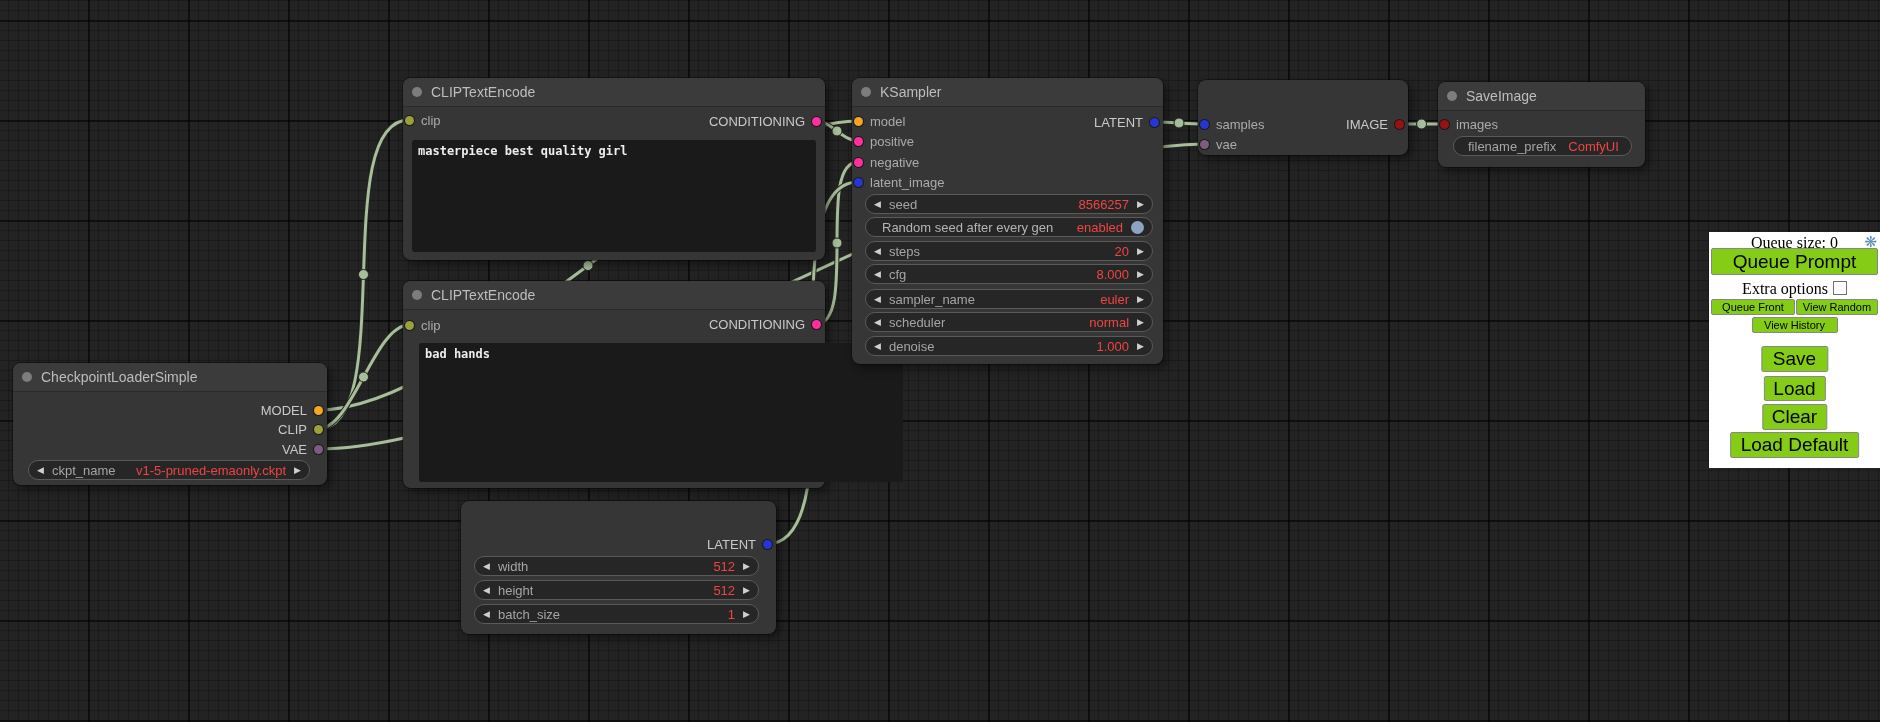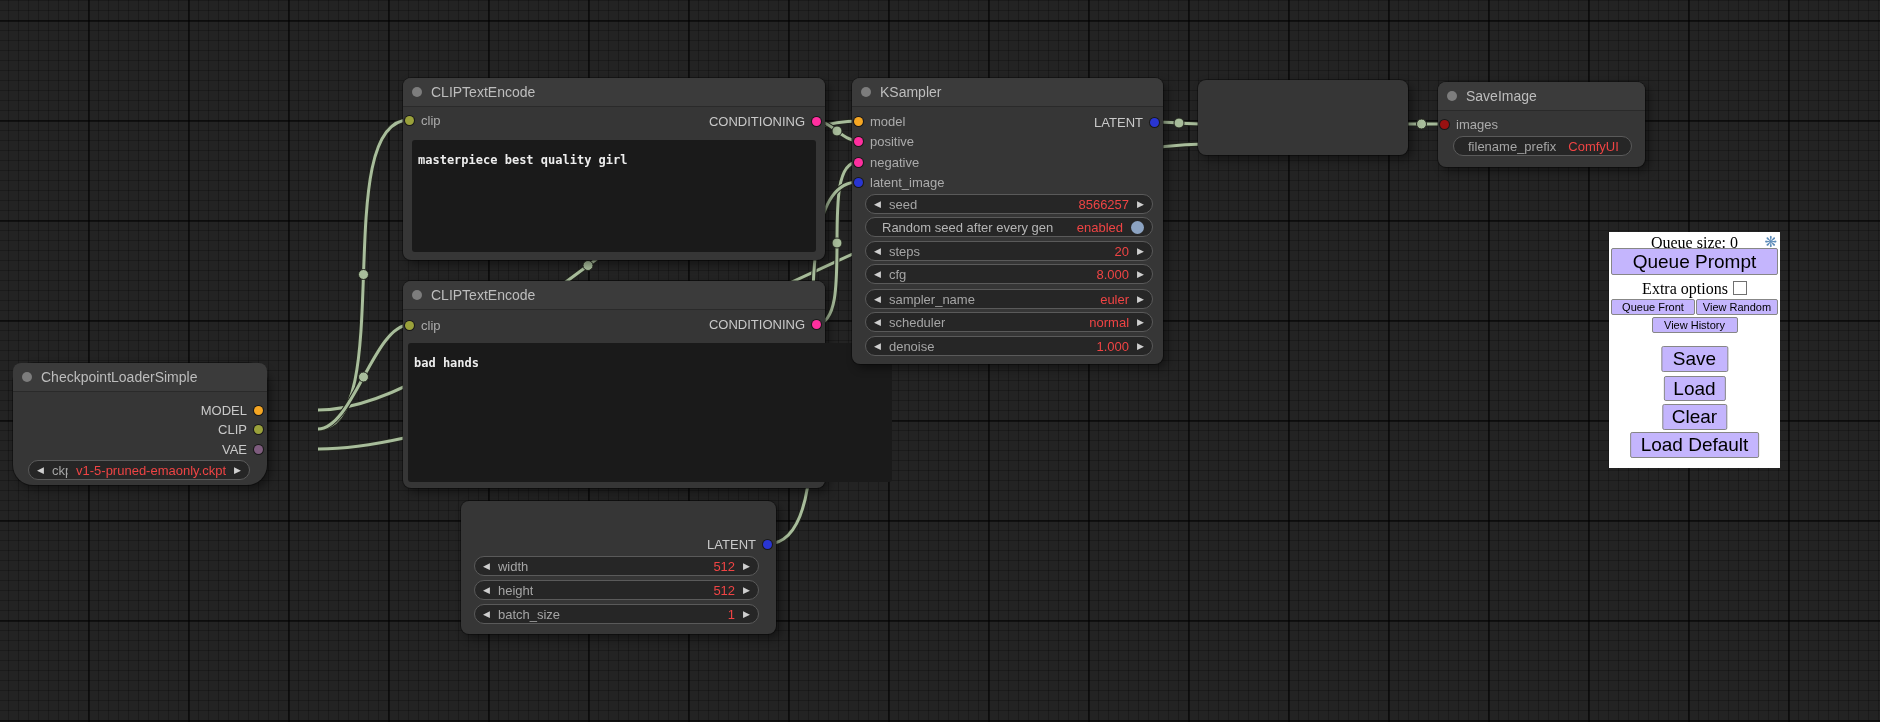--- a/index.html
+++ b/index.html
@@ -28,26 +28,26 @@
   .widget{position:absolute;height:20px;background:#262626;border:1px solid #5a5a5a;
     border-radius:11px;display:flex;align-items:center;font-size:13px;box-sizing:border-box;
     padding:0 8px;gap:8px;color:#a5a5a5;}
   .warr{font-size:9px;color:#cfcfcf;flex:0 0 auto;line-height:1;}
   .wlabel{flex:0 1 auto;white-space:nowrap;overflow:hidden;}
   .wvalue{flex:1 1 auto;text-align:right;color:#ef4444;white-space:nowrap;}
   .widget.toggle{padding-left:16px;}
   .toggle-knob{width:13px;height:13px;border-radius:50%;background:#8ca3c2;flex:0 0 auto;}
   .prompt-box{position:absolute;background:#1a1a1a;border-radius:3px;
     font-family:"DejaVu Sans Mono",monospace;font-size:12px;font-weight:700;color:#ededed;
-    padding:13px 6px;white-space:pre-wrap;box-sizing:border-box;overflow:hidden;}
+    padding:4px 6px;white-space:pre-wrap;box-sizing:border-box;overflow:hidden;}
   
   #queue-panel{position:absolute;z-index:3;background:#ffffff;color:#000;}
   .qp-abs{position:absolute;box-sizing:border-box;}
   .serif{font-family:"Liberation Serif",serif;font-size:16px;text-align:center;width:100%;}
-  .qbtn{background:#c4b5fd;border:1px solid #878787;border-radius:2px;color:#000;
+  .qbtn{background:#84cc16;border:1px solid #878787;border-radius:2px;color:#000;
     display:flex;align-items:center;justify-content:center;
     font-family:"Liberation Sans",sans-serif;cursor:pointer;}
   .qbtn.big{font-size:19px;}
   .qbtn.small{font-size:11px;}
   .center-x{left:50%;transform:translateX(-50%);}
   .gear{position:absolute;top:2px;right:3px;font-size:15px;line-height:1;color:var(--gear_blue,#5b8ab8);}
   .checkbox{display:inline-block;width:12px;height:12px;border:1px solid #707070;background:#fff;
     vertical-align:-1px;margin-left:5px;}
 </style>
 </head>
@@ -77,21 +77,21 @@
       <path d="M 767 544 C 860.3156605291952 544, 764.6843394708048 182, 858 182" fill="none" stroke="#a8bd9b" stroke-width="3"></path>
       <circle cx="812.5" cy="363" r="5" fill="#a8bd9b" stroke="#23261f" stroke-width="1"></circle>
       <path d="M 1154 122 C 1169 122, 1189 124, 1204 124" fill="none" stroke="#23261f" stroke-width="5"></path>
       <path d="M 1154 122 C 1169 122, 1189 124, 1204 124" fill="none" stroke="#a8bd9b" stroke-width="3"></path>
       <circle cx="1179" cy="123" r="5" fill="#a8bd9b" stroke="#23261f" stroke-width="1"></circle>
       <path d="M 1399 124 C 1414 124, 1429 124, 1444 124" fill="none" stroke="#23261f" stroke-width="5"></path>
       <path d="M 1399 124 C 1414 124, 1429 124, 1444 124" fill="none" stroke="#a8bd9b" stroke-width="3"></path>
       <circle cx="1421.5" cy="124" r="5" fill="#a8bd9b" stroke="#23261f" stroke-width="1"></circle>
     </svg>
 
-  <div class="node" style="left:13px;top:363px;width:254px;height:122px;border-radius:20px;">
+  <div class="node" style="left:13px;top:363px;width:314px;height:122px;">
     <div class="node-title">
       <span class="title-dot"></span>
       <span>CheckpointLoaderSimple</span>
     </div>
     <div class="node-body">
       <div class="slot out" style="top:9px;">
         <span>MODEL</span>
         <span class="dot" style="background:var(--model)"></span>
       </div>
       <div class="slot out" style="top:28px;">
@@ -136,21 +136,21 @@
     </div>
     <div class="node-body">
       <div class="slot in" style="top:6px;">
         <span class="dot" style="background:var(--clip)"></span>
         <span>clip</span>
       </div>
       <div class="slot out" style="top:5px;">
         <span>CONDITIONING</span>
         <span class="dot" style="background:var(--conditioning)"></span>
       </div>
-      <div class="prompt-box" style="left:5px;top:33px;width:484px;height:139px;">bad hands</div>
+      <div class="prompt-box" style="left:16px;top:33px;width:484px;height:139px;">bad hands</div>
     </div>
   </div>
 
   <div class="node" style="left:461px;top:501px;width:315px;height:133px;">
     <div class="node-body">
       <div class="slot out" style="top:5px;">
         <span>LATENT</span>
         <span class="dot" style="background:var(--latent)"></span>
       </div>
       <div class="widget" style="left:13px;right:17px;top:26px;">
@@ -238,40 +238,54 @@
       <div class="widget" style="left:13px;right:10px;top:229px;">
         <span class="warr">◀</span>
         <span class="wlabel">denoise</span>
         <span class="wvalue">1.000</span>
         <span class="warr">▶</span>
       </div>
     </div>
   </div>
 
   <div class="node" style="left:1198px;top:80px;width:210px;height:75px;">
+    <div class="node-body">
+      <div class="slot in" style="top:6px;">
+        <span class="dot" style="background:var(--latent)"></span>
+        <span>samples</span>
+      </div>
+      <div class="slot in" style="top:26px;">
+        <span class="dot" style="background:var(--vae)"></span>
+        <span>vae</span>
+      </div>
+      <div class="slot out" style="top:6px;">
+        <span>IMAGE</span>
+        <span class="dot" style="background:var(--image)"></span>
+      </div>
+    </div>
   </div>
 
   <div class="node" style="left:1438px;top:82px;width:207px;height:85px;">
     <div class="node-title">
       <span class="title-dot"></span>
       <span>SaveImage</span>
     </div>
     <div class="node-body">
       <div class="slot in" style="top:4px;">
         <span class="dot" style="background:var(--image)"></span>
         <span>images</span>
       </div>
       <div class="widget" style="left:15px;right:13px;top:25px;padding-left:14px;">
         <span class="wlabel">filename_prefix</span>
         <span class="wvalue" style="text-align:center;">ComfyUI</span>
       </div>
     </div>
   </div>
 
-  <div id="queue-panel" style="left:1609px;top:232px;width:171px;height:236px;">
+  <div id="queue-panel" style="left:1709px;top:232px;width:171px;height:236px;">
     <div class="qp-abs serif" style="top:2px;left:0;">Queue size: 0</div>
     <span class="gear">❋</span>
     <div class="qp-abs qbtn big" style="left:2px;top:16px;width:167px;height:27px;">Queue Prompt</div>
     <div class="qp-abs serif" style="top:48px;left:0;"><span>Extra options</span><span class="checkbox"></span></div>
     <div class="qp-abs qbtn small" style="left:2px;top:67px;width:84px;height:16px;">Queue Front</div>
     <div class="qp-abs qbtn small" style="left:87px;top:67px;width:82px;height:16px;">View Random</div>
     <div class="qp-abs qbtn small center-x" style="top:85px;width:86px;height:16px;">View History</div>
     <div class="qp-abs qbtn big center-x" style="top:114px;height:26px;padding:0 11px;">Save</div>
     <div class="qp-abs qbtn big center-x" style="top:144px;height:25px;padding:3px 9px;">Load</div>
     <div class="qp-abs qbtn big center-x" style="top:172px;height:26px;padding:0 9px;">Clear</div>

